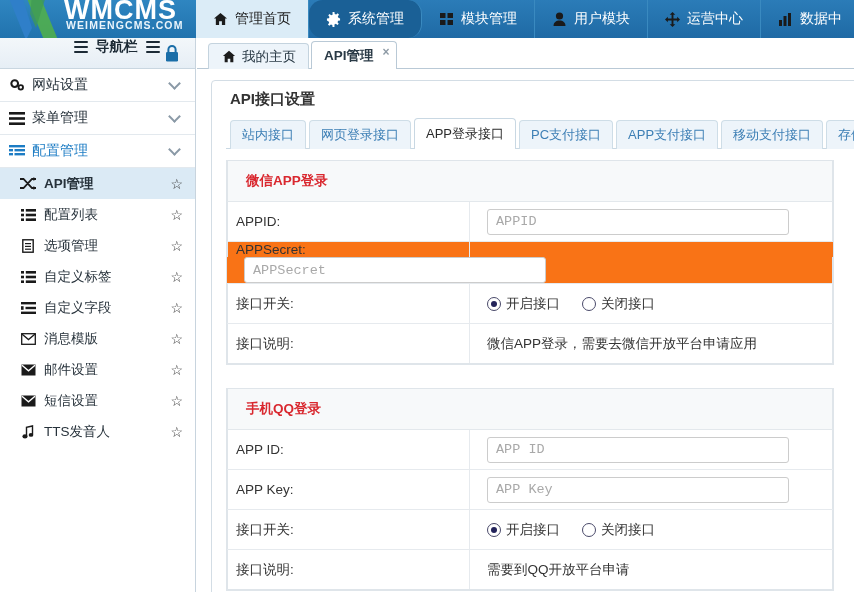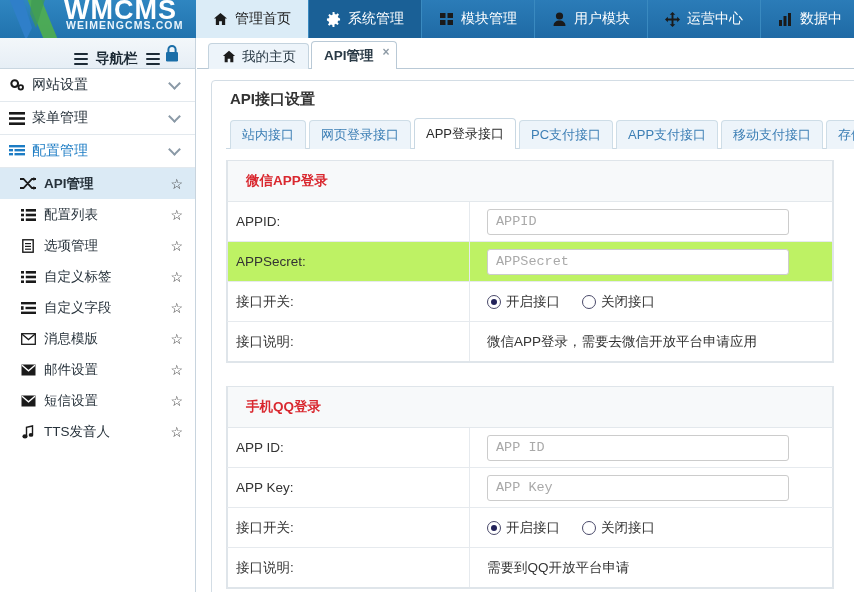--- a/index.html
+++ b/index.html
@@ -53,36 +53,37 @@
     border-right: 1px solid #3a8ac0;
     cursor: pointer;
   }
   .topnav-item.active {
     background: #dbecf7;
     color: #1c1c1c;
   }
   .topnav-item.sel {
     background: #1a6096;
     color: #ffffff;
+    border-radius: 14px;
   }
   .tn-icon { display: inline-flex; width: 15px; height: 15px; align-items: center; justify-content: center; }
   .tn-icon svg { display:block; }
 
   
   .sidebar {
     position: absolute; top: 38px; left: 0;
     width: 196px; height: 554px;
     background: #ffffff;
     border-right: 1px solid #c8d4de;
   }
   .sidebar-head {
     height: 31px;
     background: linear-gradient(to bottom,#f3f7fa,#e6eef5);
     border-bottom: 1px solid #c9d6e0;
-    display: flex; align-items: flex-end; justify-content: center;
+    display: flex; align-items: flex-start; justify-content: center;
     position: relative;
     cursor: pointer;
     padding-left: 20px;
   }
   .sidebar-head .sh-title {
     font-size: 14px; font-weight: bold; color: #1d2b36;
     display: flex; align-items: center; gap: 8px;
     margin-left: 18px;
   }
   .hamburger { display:inline-block; width:14px; }
@@ -216,21 +217,21 @@
     font-size: 13.5px; font-weight: bold;
     color: #d9282f;
   }
   .frow {
     display: flex;
     border-bottom: 1px solid #e6eaee;
     min-height: 40px;
     align-items: stretch;
   }
   .frow:last-child { border-bottom: 1px solid #dfe5ea; }
-  .frow.hl { background: #bef264; }
+  .frow.hl { background: #f97316; flex-direction: column; }
   .fcell-l {
     width: 243px;
     border-right: 1px solid #e6eaee;
     border-left: 1px solid #dfe5ea;
     display: flex; align-items: center;
     padding-left: 8px;
     font-size: 13.5px;
     color: #333;
   }
   .fcell-r {

